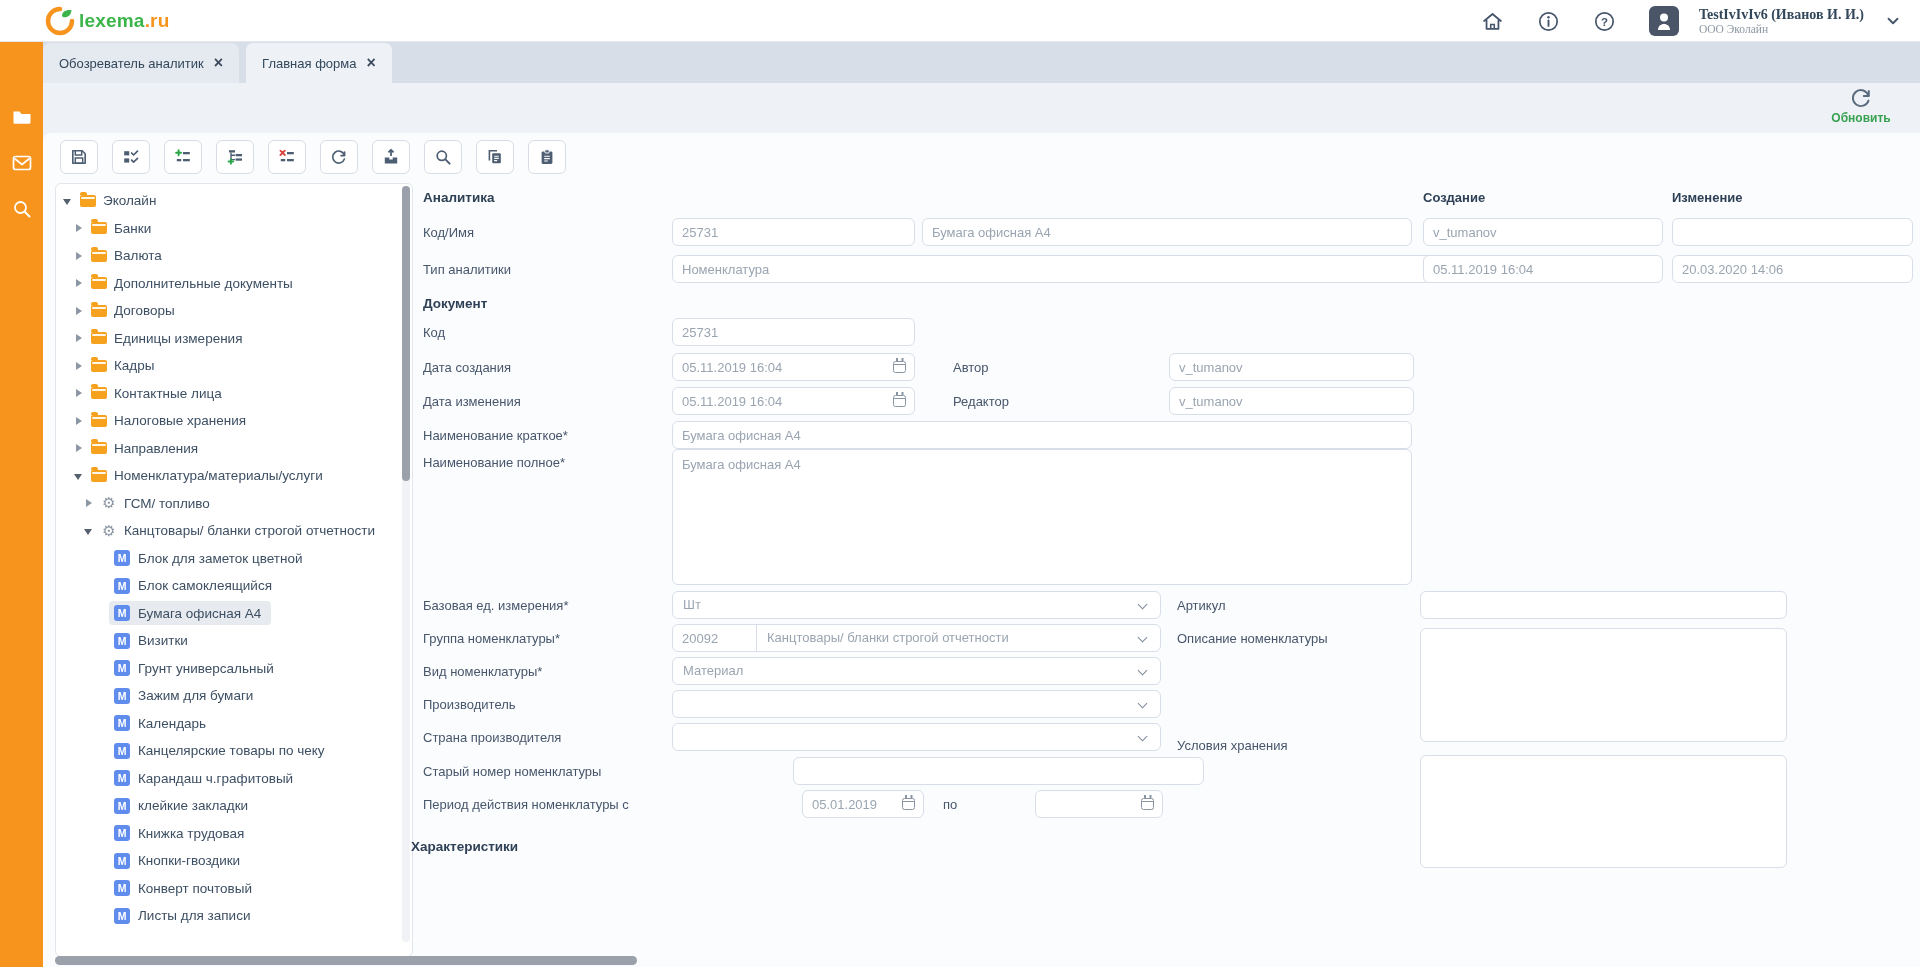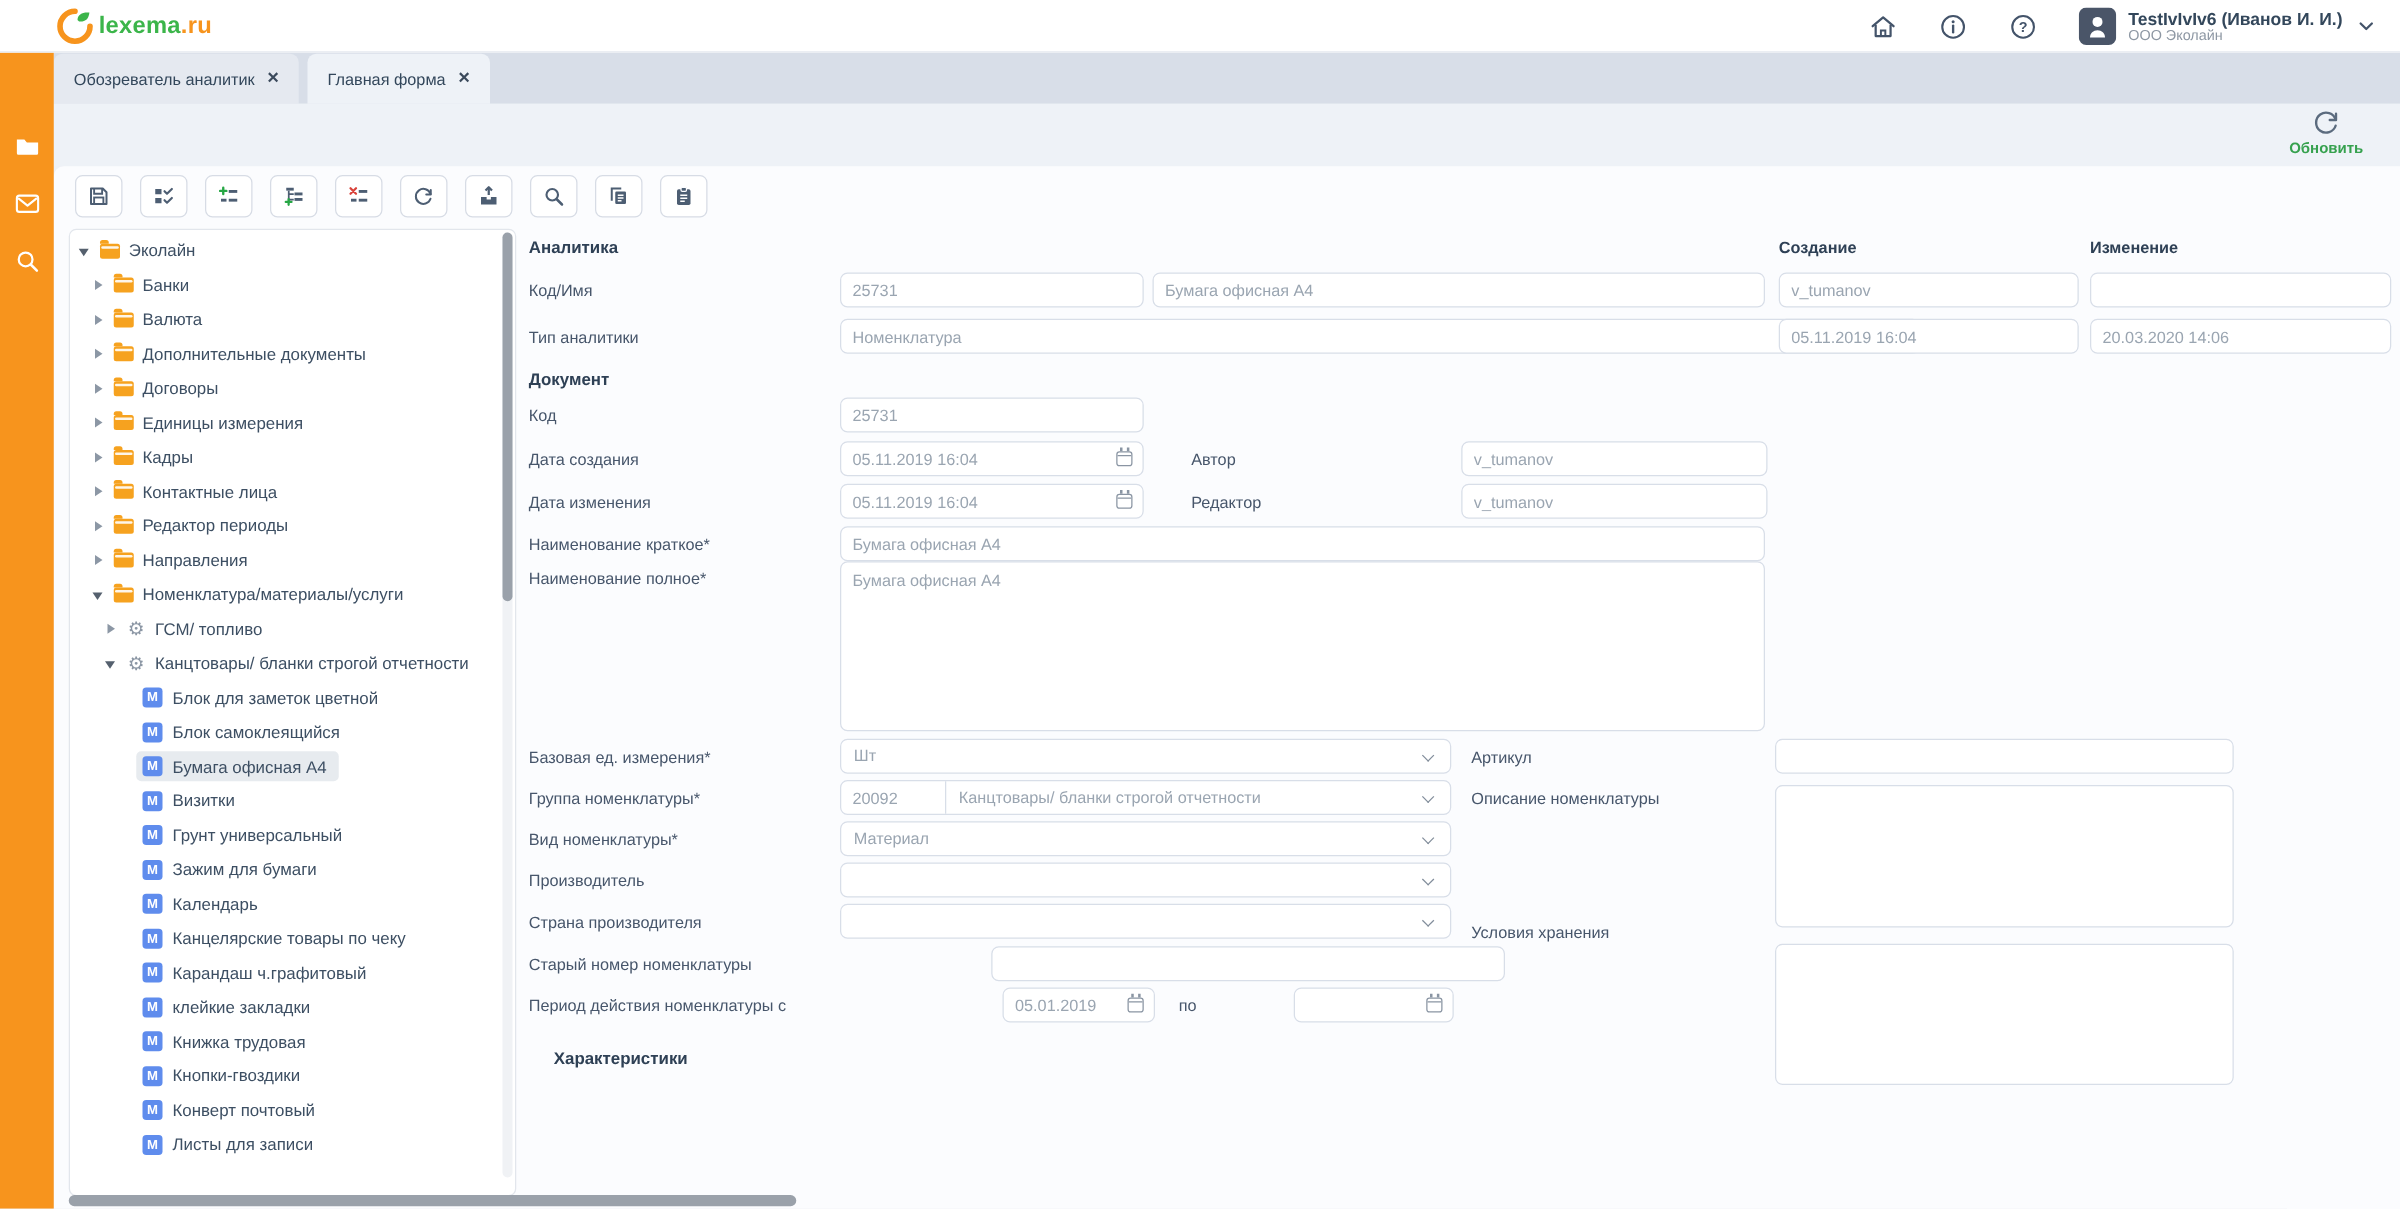--- a/index.html
+++ b/index.html
@@ -8,21 +8,21 @@
   .app { position:relative; width:1920px; height:967px; }
 
   
   .topbar { position:absolute; left:0; top:0; width:1920px; height:42px; background:#ffffff; border-bottom:1px solid #e5e9ef; z-index:5; }
   .logo { position:absolute; left:45px; top:6px; display:flex; align-items:center; gap:4px; cursor:pointer; }
   .logo-text { font-size:19px; font-weight:700; letter-spacing:.2px; }
   .logo-text .lx { color:#3bb54a; }
   .logo-text .lr { color:#f7941d; }
   .hdr-right { position:absolute; right:18px; top:0; height:42px; display:flex; align-items:center; gap:32px; }
   .hicon { width:24px; height:24px; display:flex; align-items:center; justify-content:center; cursor:pointer; }
-  .usermenu { display:flex; align-items:center; gap:10px; cursor:pointer; }
+  .usermenu { display:flex; align-items:center; gap:20px; cursor:pointer;font-family:Liberation Serif, serif; }
   .uname { font-size:14px; font-weight:700; color:#33475b; line-height:16px; }
   .uorg { font-size:11.5px; color:#8d97a3; line-height:13px; }
 
   
   .rail { position:absolute; left:0; top:42px; width:43px; height:925px; background:#f7941d; z-index:4; }
   .rail-btn { width:43px; height:46px; display:flex; align-items:center; justify-content:center; cursor:pointer; }
   .rail-btn:first-child { margin-top:52px; }
 
   
   .tabbar { position:absolute; left:43px; top:42px; right:0; height:41px; background:#d8dee8; display:flex; align-items:flex-end; padding-left:0; gap:7px; }
@@ -288,21 +288,21 @@
             <span>Кадры</span>
           </div>
         <div class="trow lvl1">
             <span class="exp closed"></span>
             <span class="ico folder"></span>
             <span>Контактные лица</span>
           </div>
         <div class="trow lvl1">
             <span class="exp closed"></span>
             <span class="ico folder"></span>
-            <span>Редактор периоды</span>
+            <span>Налоговые хранения</span>
           </div>
         <div class="trow lvl1">
             <span class="exp closed"></span>
             <span class="ico folder"></span>
             <span>Направления</span>
           </div>
         <div class="trow lvl1">
             <span class="exp open"></span>
             <span class="ico folder"></span>
             <span>Номенклатура/материалы/услуги</span>
@@ -497,17 +497,17 @@
       <div class="inp date" style="left:759px;top:657px;width:122px">
         <input class="bare" readonly="" value="05.01.2019" style="">
         <span class="cal"></span>
       </div>
       <div class="lbl" style="left:900px;top:664px">по</div>
       <div class="inp date" style="left:992px;top:657px;width:128px">
         <input class="bare" readonly="" value="" style="">
         <span class="cal"></span>
       </div>
 
-      <div class="sec-title" style="left:400px;top:706px">Характеристики</div>
+      <div class="sec-title" style="left:368px;top:706px">Характеристики</div>
 
     </div>
   </div>
 </div>
 
 </body></html>

